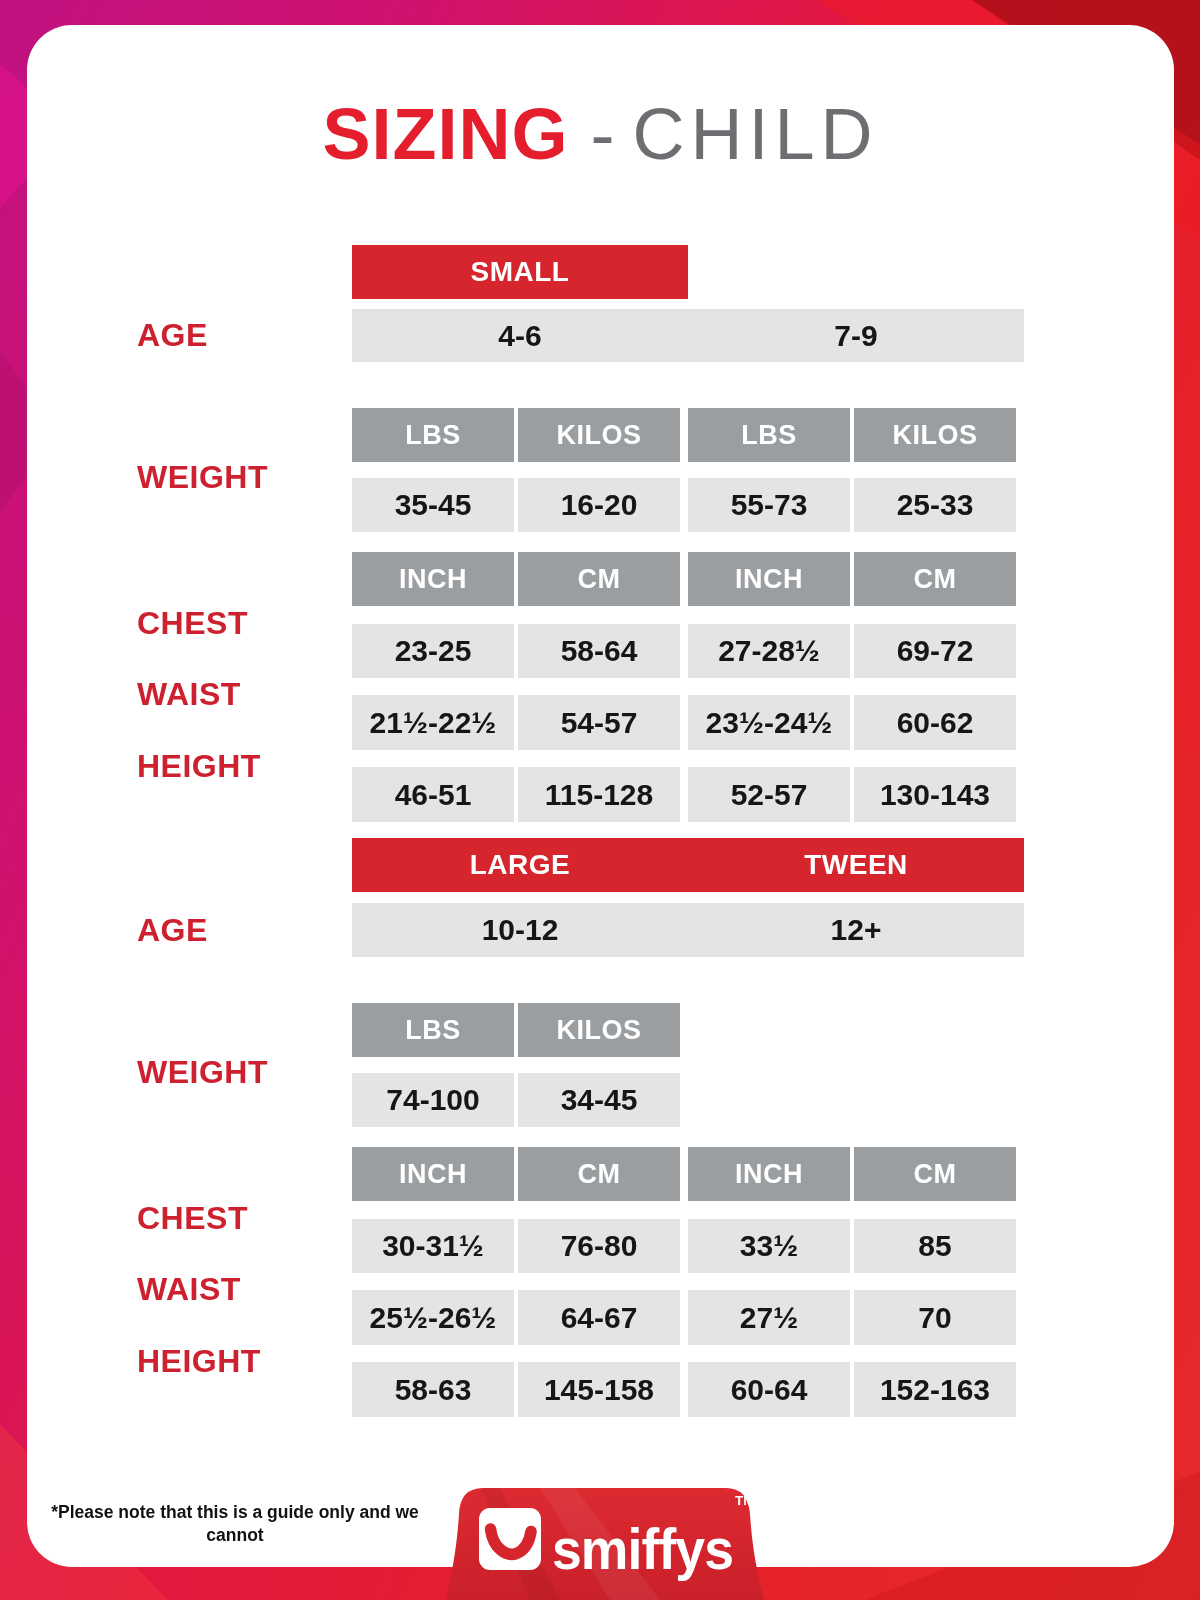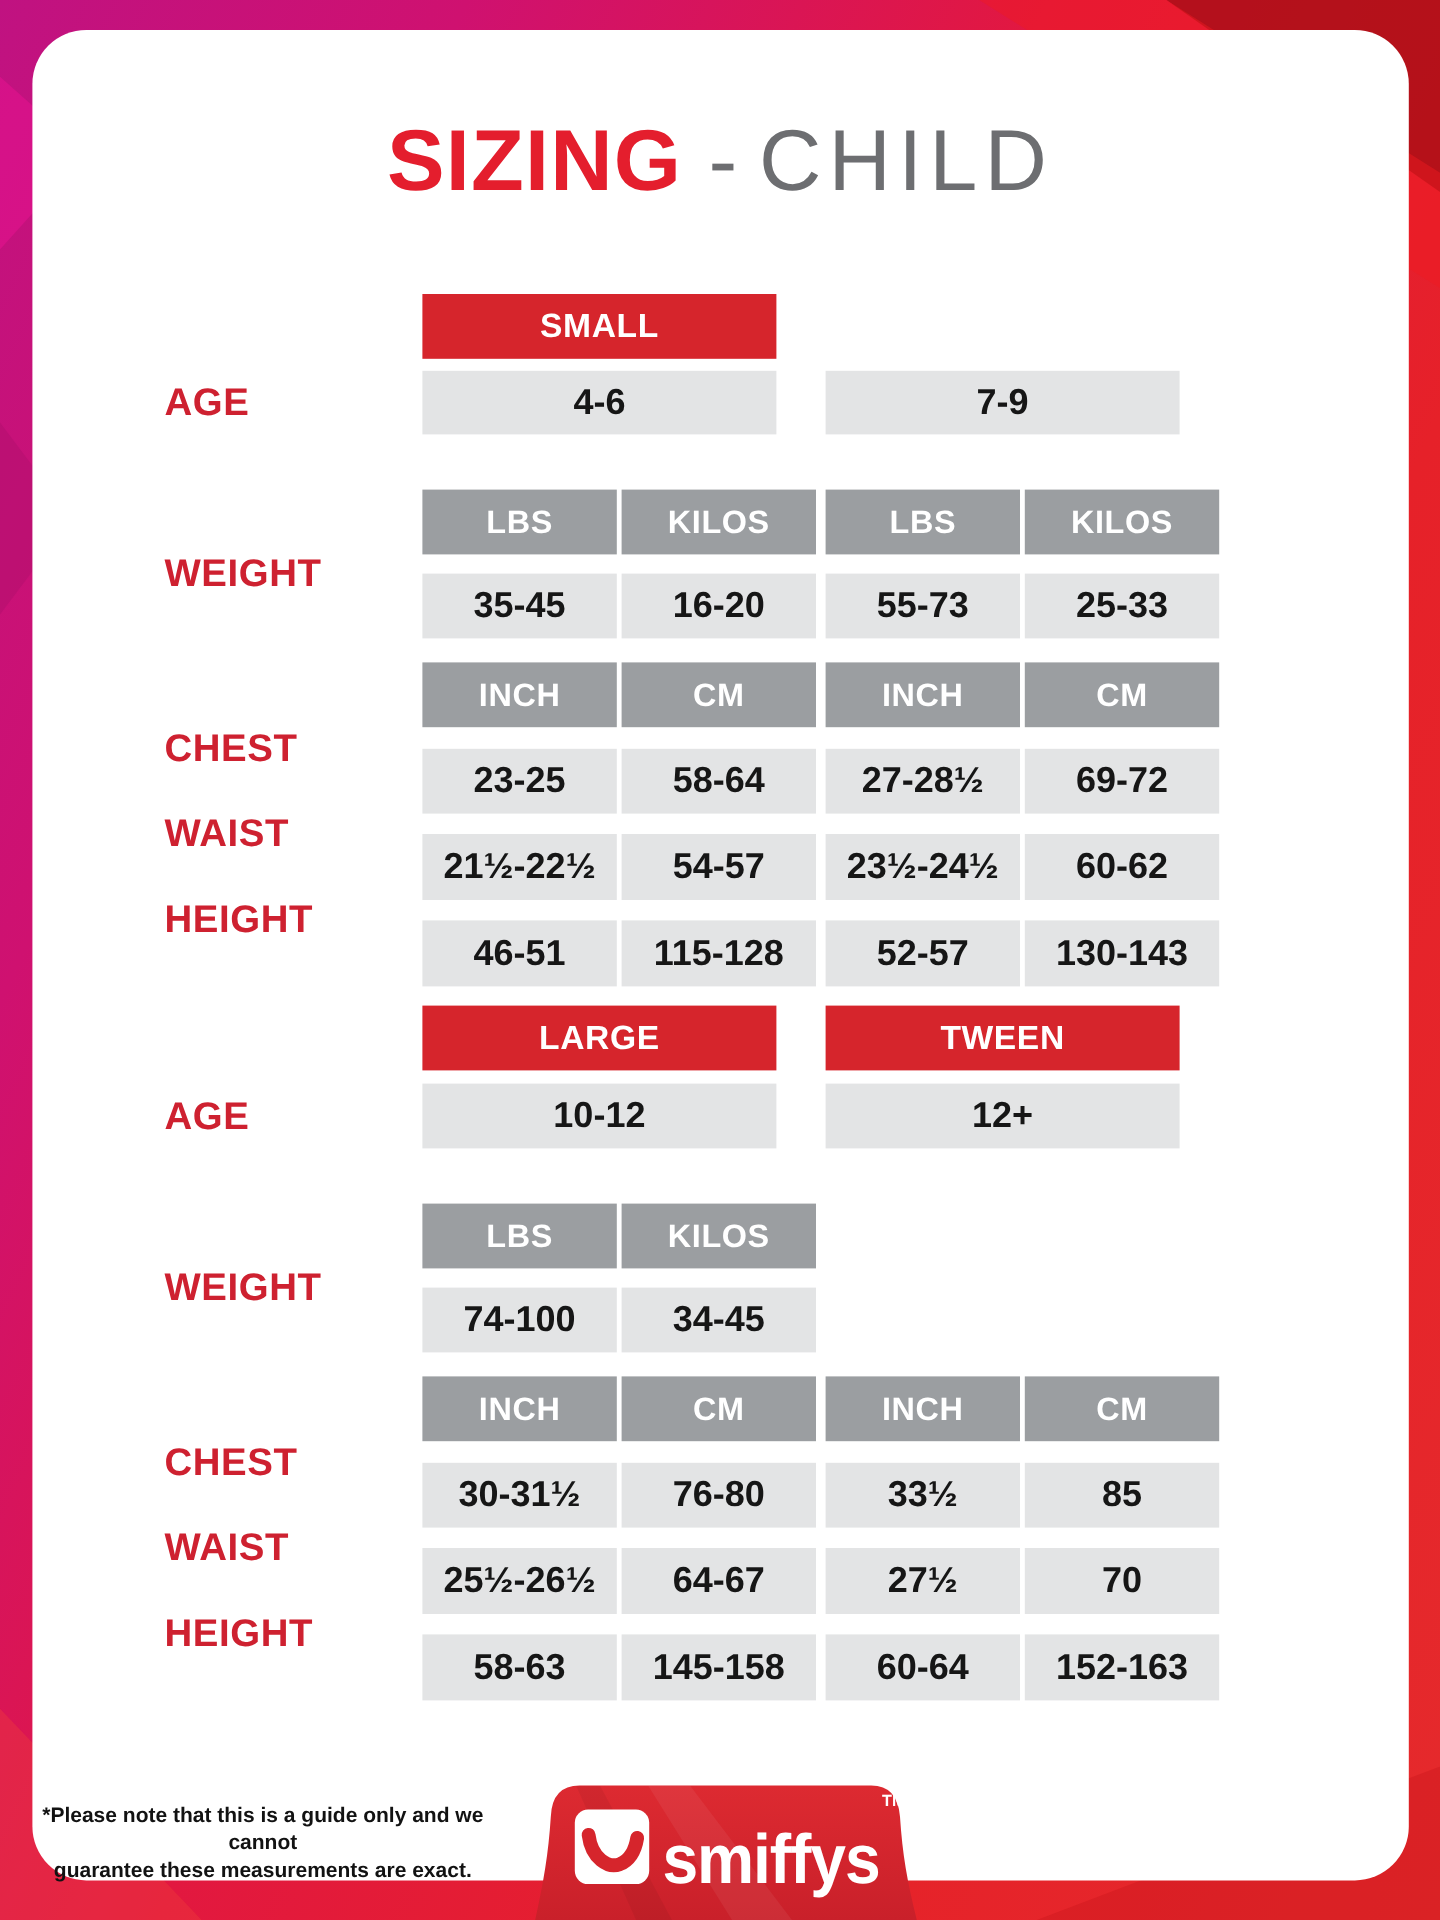--- a/index.html
+++ b/index.html
@@ -28,21 +28,21 @@
     text-align:center;line-height:1;white-space:nowrap;
   }
   .t-main{font-size:72px;font-weight:700;color:#E41E2D;letter-spacing:1px;}
   .t-sep{font-size:72px;font-weight:400;color:#6D6E71;margin:0 18px 0 22px;}
   .t-sub{font-size:72px;font-weight:400;color:#6D6E71;letter-spacing:6px;}
 
   .cell{
     position:absolute;display:flex;align-items:center;justify-content:center;
     font-weight:700;
   }
-  .w1{width:162px;margin-top:28px;} .wg{width:295px;}
+  .w1{width:162px;margin-top:28px;} .wg{width:336px;}
   .x1{left:352px;} .x2{left:518px;} .x3{left:688px;} .x4{left:854px;}
 
   .red-h{background:#D6252C;color:#ffffff;font-size:28px;letter-spacing:.5px;}
   .gray-h{background:#9B9EA1;color:#ffffff;font-size:27px;letter-spacing:.5px;}
   .data{background:#E3E4E5;color:#161616;font-size:30px;text-align:center;}
 
   .rowlabel{
     position:absolute;left:137px;display:flex;align-items:center;
     color:#CE2130;font-size:32px;font-weight:700;letter-spacing:.5px;
   }
@@ -51,21 +51,21 @@
   .t1-wu{top:380px;height:54px;} .t1-w{top:450px;height:54px;}
   .t1-mu{top:524px;height:54px;} .t1-c{top:596px;height:54px;}
   .t1-ws{top:667px;height:55px;} .t1-h{top:739px;height:55px;}
 
   .t2-sz{top:838px;height:54px;} .t2-age{top:903px;height:54px;}
   .t2-wu{top:975px;height:54px;} .t2-w{top:1045px;height:54px;}
   .t2-mu{top:1119px;height:54px;} .t2-c{top:1191px;height:54px;}
   .t2-ws{top:1262px;height:55px;} .t2-h{top:1334px;height:55px;}
 
   .note{
-    position:absolute;left:24px;top:1501px;width:390px;
+    position:absolute;left:40px;top:1501px;width:390px;
     text-align:center;font-size:17.5px;font-weight:700;color:#121212;line-height:1.32;
   }
   .logo-svg{position:absolute;left:415px;top:1475px;width:380px;height:125px;}
 </style>
 </head>
 <body>
 
 <div class="page">
 
   <div class="facet f1"></div>
@@ -153,21 +153,20 @@
   <div class="cell w1 x4 t2-ws data">70</div>
 
   <div class="rowlabel t2-h">HEIGHT</div>
   <div class="cell w1 x1 t2-h data">58-63</div>
   <div class="cell w1 x2 t2-h data">145-158</div>
   <div class="cell w1 x3 t2-h data">60-64</div>
   <div class="cell w1 x4 t2-h data">152-163</div>
 
   <div class="note">
     <div>*Please note that this is a guide only and we cannot</div>
-    <div>guarantee these measurements are exact.</div>
   </div>
 
   <svg class="logo-svg" viewBox="415 1475 380 125">
     <defs>
       <linearGradient id="tabGrad" x1="0" y1="0" x2="0" y2="1">
         <stop offset="0" stop-color="#DD2A31"></stop>
         <stop offset="1" stop-color="#C9202A"></stop>
       </linearGradient>
       <clipPath id="tabClip">
         <path d="M 446 1600 C 453 1568 457 1545 459 1514 Q 460 1488 483 1488 L 726 1488 Q 748 1488 750 1514 C 752 1545 756 1568 764 1600 Z"></path>

